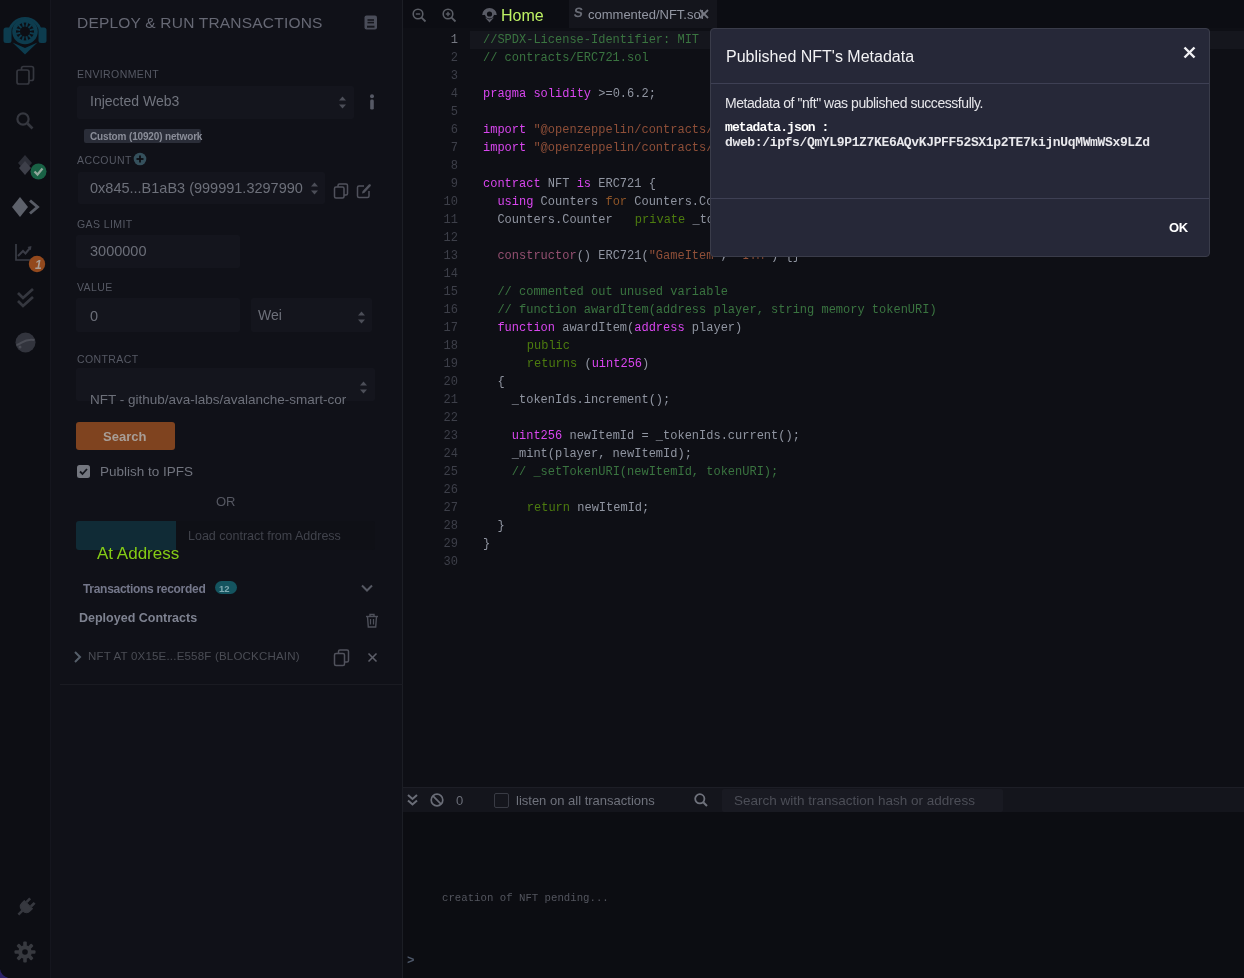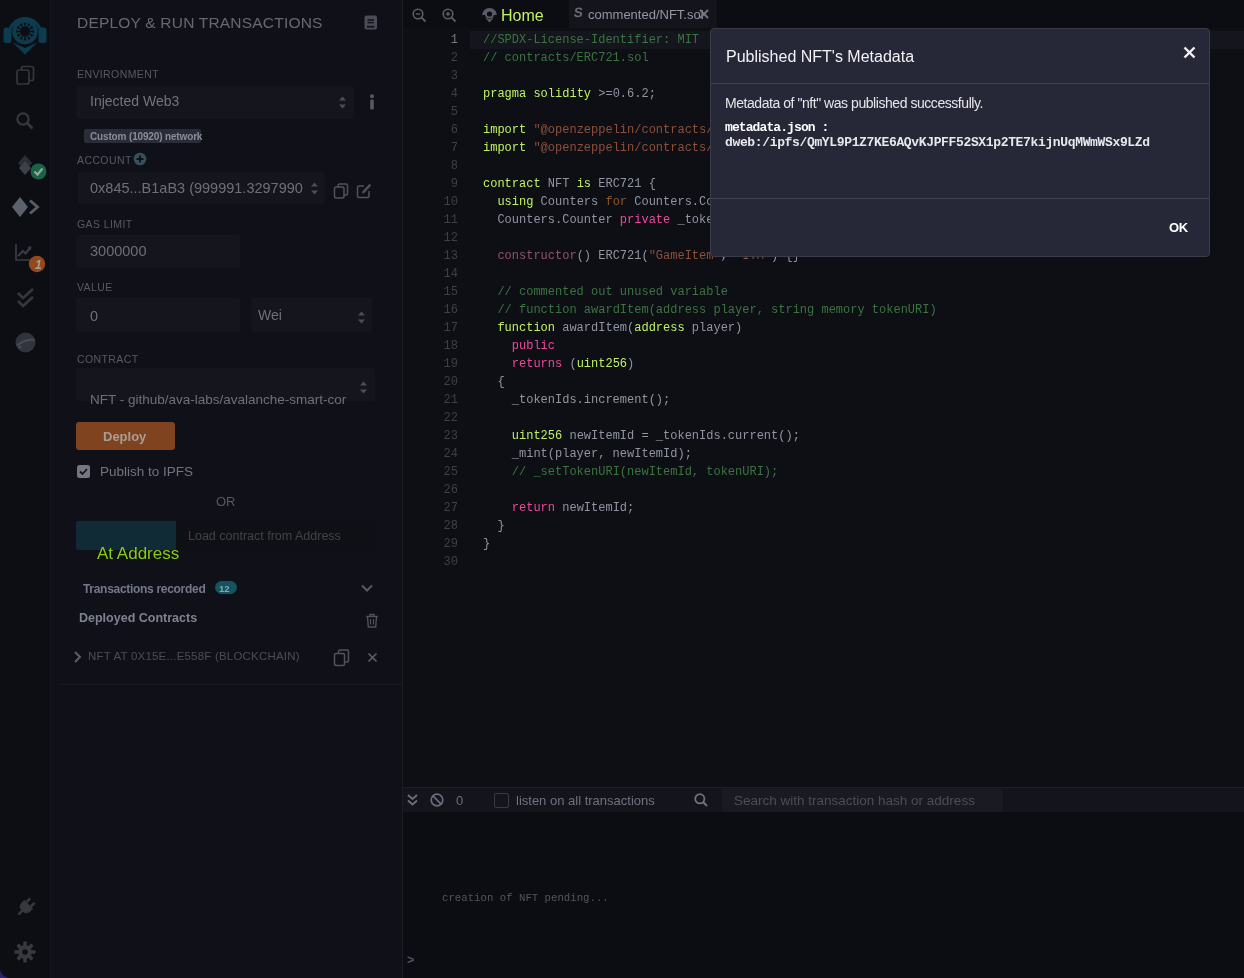--- a/index.html
+++ b/index.html
@@ -17,21 +17,21 @@
 #term{left:403px;top:812px;width:841px;height:166px;background:#0c0d12;}
 
 .lbl{font-size:10.5px;letter-spacing:.4px;color:#565964;z-index:4;}
 .sel{background:#14151d;border-radius:2px;z-index:3;}
 .seltxt{color:#6d707a;font-size:14px;z-index:4;}
 .inp{background:#14151d;border-radius:2px;color:#6b6e78;font-size:14px;z-index:3;}
 
 #gutter{left:403px;top:31px;z-index:2;width:55px;text-align:right;font-family:"Liberation Mono",monospace;font-size:12px;line-height:18px;color:#3d3f49;white-space:pre;}
 #code{left:483px;top:31px;z-index:2;font-family:"Liberation Mono",monospace;font-size:12px;line-height:18px;color:#9095a1;white-space:pre;}
 #code i,#gutter i{font-style:normal;}
-i.c{color:#3a7440;margin-top:12px;}i.k{color:#bef264;}i.g{color:#ec4899;}i.o{color:#8f5528;}i.s{color:#8f4f38;}i.m{color:#955071;}
+i.c{color:#3a7440;margin-top:12px;}i.k{color:#d946ef;}i.g{color:#4d7c0f;margin-left:15px;}i.o{color:#8f5528;}i.s{color:#8f4f38;}i.m{color:#955071;}
 
 #modal{left:710px;top:28px;width:500px;height:229px;background:#262838;border:1px solid #3a3c4a;border-radius:4px;box-sizing:border-box;z-index:10;}
 #modal .hd{position:absolute;left:0;top:0;width:100%;height:55px;border-bottom:1px solid #3e4054;box-sizing:border-box;}
 #modal .ft{position:absolute;left:0;top:169px;width:100%;height:60px;border-top:1px solid #3e4054;box-sizing:border-box;}
 .mono{font-family:"Liberation Mono",monospace;}
 </style></head>
 <body>
 <div class="abs" id="purple"></div>
 <div class="abs" id="sidepanel"></div>
 <div class="abs" id="iconbar"></div>
@@ -251,21 +251,21 @@
     <path d="M1,9.5 L4.5,13.5 L8,9.5 Z" fill="#4c4e58"></path>
 </svg>
 <div class="abs lbl" style="left:77px;top:353px;">CONTRACT</div>
 <div class="abs sel" style="left:76px;top:368px;width:299px;height:33px;"></div>
 <div class="abs seltxt" style="left:90px;top:392px;width:272px;overflow:hidden;white-space:nowrap;font-size:13.5px;">NFT - github/ava-labs/avalanche-smart-cor</div>
 <svg style="left:359px;top:380px;z-index:5" width="9" height="15" viewBox="0 0 9 15">
   <path d="M1,5.5 L4.5,1.5 L8,5.5 Z" fill="#4c4e58"></path>
     <path d="M1,9.5 L4.5,13.5 L8,9.5 Z" fill="#4c4e58"></path>
 </svg>
 <div class="abs" style="left:76px;top:422px;width:99px;height:28px;background:#7f431f;border-radius:3px;z-index:4"></div>
-<div class="abs" style="left:103px;top:429px;font-size:13px;font-weight:bold;color:#a89e97;z-index:5">Deploy</div>
+<div class="abs" style="left:103px;top:429px;font-size:13px;font-weight:bold;color:#a89e97;z-index:5">Search</div>
 <svg style="left:77px;top:465px;z-index:4" width="13" height="13" viewBox="0 0 13 13">
   <rect x="0" y="0" width="13" height="13" rx="2.5" fill="#74777f"></rect>
   <path d="M3,6.5 L5.5,9 L10,4" fill="none" stroke="#14161d" stroke-width="1.8"></path>
 </svg>
 <div class="abs" style="left:100px;top:464px;font-size:13.5px;color:#71747e;z-index:4">Publish to IPFS</div>
 <div class="abs" style="left:216px;top:494px;font-size:13px;color:#565862;z-index:4">OR</div>
 <div class="abs" style="left:76px;top:521px;width:100px;height:29px;background:#102b36;border-radius:3px 0 0 3px;z-index:4"></div>
 <div class="abs" style="left:97px;top:544px;font-size:17px;color:#84cc16;z-index:5">At Address</div>
 <div class="abs" style="left:176px;top:521px;width:199px;height:29px;background:#0f1016;border-radius:0 3px 3px 0;z-index:4"></div>
 <div class="abs" style="left:188px;top:529px;font-size:12.5px;color:#41434c;z-index:5">Load contract from Address</div>

